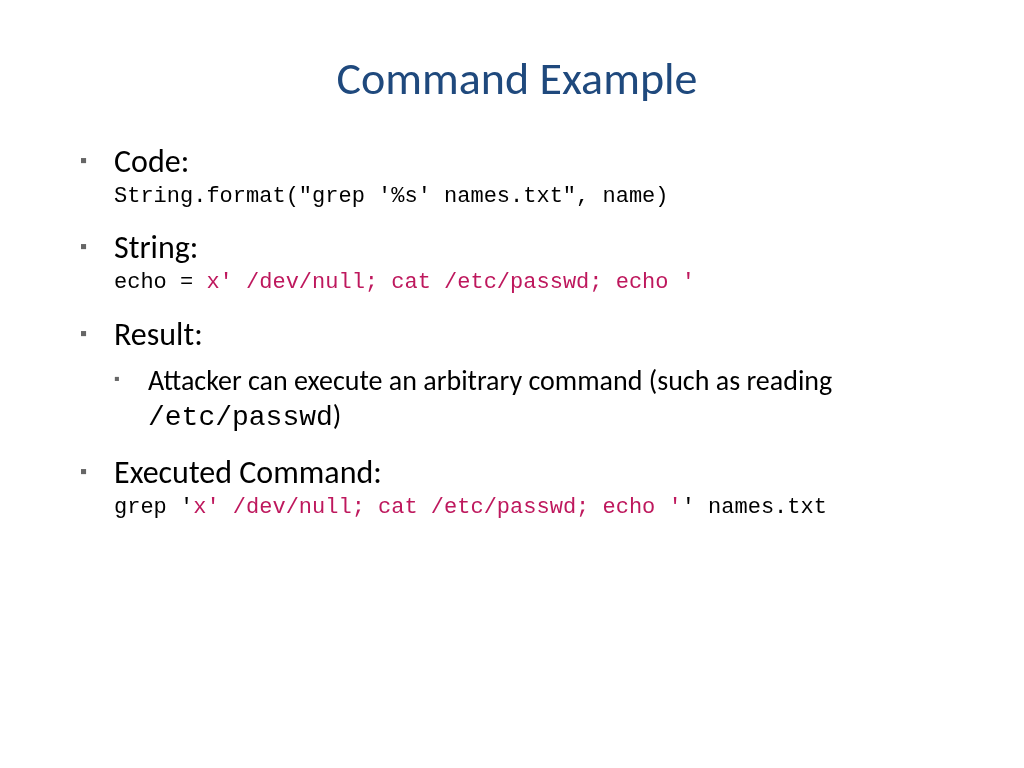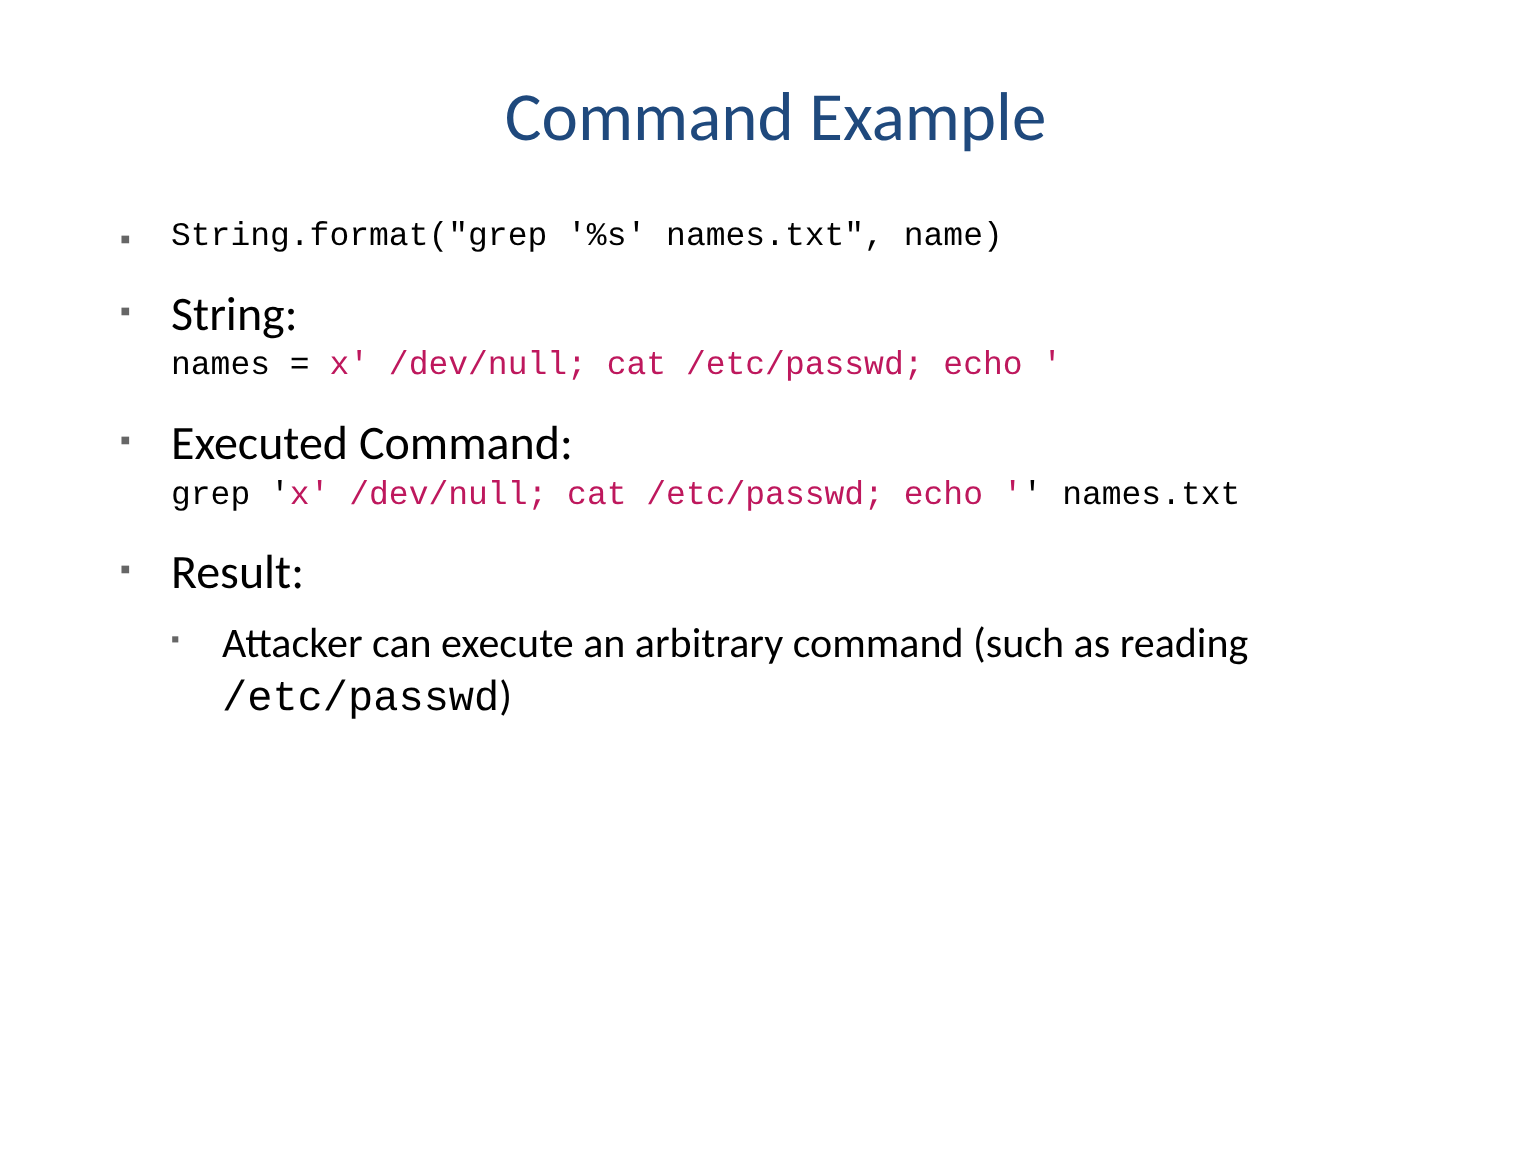--- a/index.html
+++ b/index.html
@@ -20,36 +20,37 @@
 </style>
 </head>
 <body>
 
 <div class="slide">
   <h1 class="title">Command Example</h1>
 
   <ul class="lvl1">
 
     <li>
+      <div class="heading">Code:</div>
       <div class="code">String.format("grep '%s' names.txt", name)</div>
     </li>
 
     <li>
       <div class="heading">String:</div>
-      <div class="code"><span>names = </span><span class="red">x' /dev/null; cat /etc/passwd; echo '</span></div>
-    </li>
-
-    <li>
-      <div class="heading">Executed Command:</div>
-      <div class="code"><span>grep '</span><span class="red">x' /dev/null; cat /etc/passwd; echo '</span><span>' names.txt</span></div>
+      <div class="code"><span>echo = </span><span class="red">x' /dev/null; cat /etc/passwd; echo '</span></div>
     </li>
 
     <li>
       <div class="heading">Result:</div>
       <ul class="lvl2">
         <li>
           <div class="body"><span>Attacker can execute an arbitrary command (such as reading </span><span class="mono">/etc/passwd</span><span>)</span></div>
         </li>
       </ul>
     </li>
 
+    <li>
+      <div class="heading">Executed Command:</div>
+      <div class="code"><span>grep '</span><span class="red">x' /dev/null; cat /etc/passwd; echo '</span><span>' names.txt</span></div>
+    </li>
+
   </ul>
 </div>
 
 </body></html>

